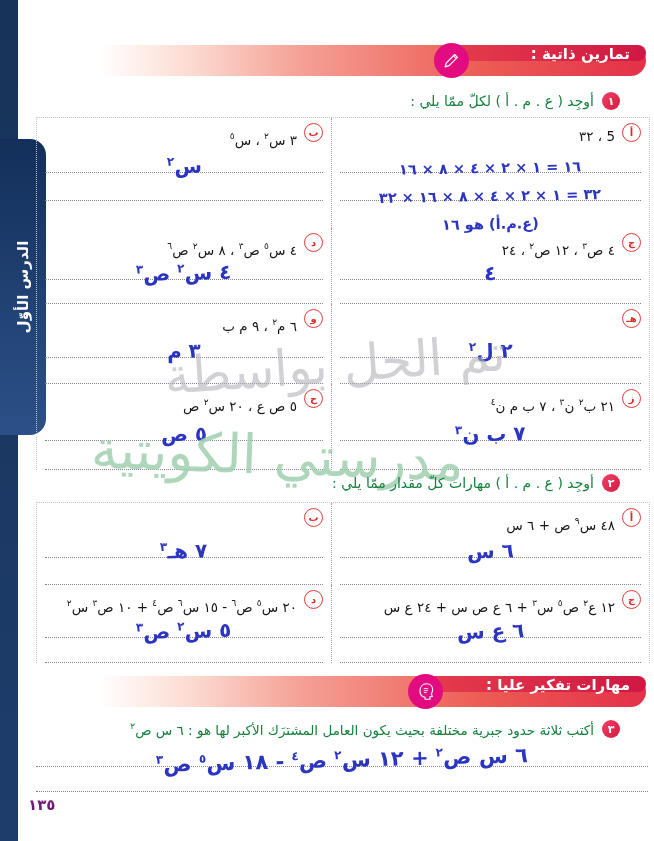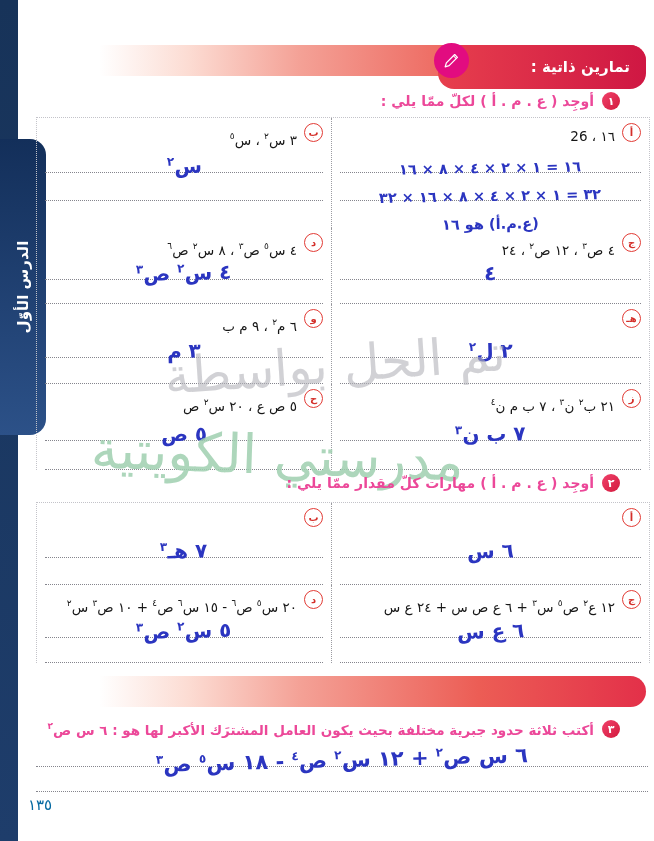--- a/index.html
+++ b/index.html
@@ -12,35 +12,35 @@
   .lesson-tab{position:absolute;left:0;top:139px;width:46px;height:296px;
               background:linear-gradient(180deg,#132f5a,#2c5188);
               border-radius:0 16px 16px 0;display:flex;align-items:center;justify-content:center;}
   .lesson-tab span{transform:rotate(-90deg);white-space:nowrap;color:#ffffff;
                    font-weight:bold;font-size:15px;letter-spacing:.5px;}
 
   
   .section-bar{position:absolute;right:8px;height:31px;border-radius:16px;}
   .bar-fade{position:absolute;inset:0;border-radius:16px;
             background:linear-gradient(to left,#e33049 0%,#ec5d55 30%,#f4a196 62%,#fcdcd3 82%,#ffffff 98%);}
-  .pill{position:absolute;right:0;top:0;height:44px;border-radius:16px;
+  .pill{position:absolute;right:0;top:0;height:16px;border-radius:16px;
         background:linear-gradient(to left,#cf1743,#e73f4d);
-        display:flex;align-items:center;justify-content:flex-start;
+        display:flex;justify-content:flex-start;
         padding:0 16px 0 48px;box-sizing:border-box;}
   .pill-text{color:#ffffff;font-weight:bold;font-size:15px;white-space:nowrap;}
   .pill-icon{position:absolute;left:-4px;top:-2px;width:35px;height:35px;border-radius:50%;
              background:#e20c80;display:flex;align-items:center;justify-content:center;}
 
   
   .prob-head{position:absolute;right:34px;display:flex;align-items:center;gap:8px;z-index:2;}
   .prob-num{width:18px;height:18px;border-radius:50%;flex:none;
             background:linear-gradient(135deg,#f0416b,#d31a3d);
             color:#fff;font-size:11px;font-weight:bold;
             display:flex;align-items:center;justify-content:center;}
-  .prob-title{font-weight:bold;font-size:14px;color:#ec4899;white-space:nowrap;}
+  .prob-title{font-weight:normal;font-size:14px;color:#15803d;white-space:nowrap;}
   .prob-title sup{font-size:9px;}
 
   
   .qgrid{position:absolute;left:36px;width:612px;display:grid;
          border:1px dotted #c3c3c9;border-bottom:none;grid-auto-flow:row;}
   .qgrid .cell:nth-child(odd){border-left:1px dotted #9b9ba1;}
   .cell{display:flex;flex-direction:column;padding:3px 8px 0 8px;box-sizing:border-box;overflow:visible;}
   .expr-row{display:flex;align-items:flex-start;gap:7px;height:24px;flex:none;}
   .letter-badge{width:17px;height:17px;border-radius:50%;border:1.4px solid #e23b35;
                 color:#d42f2a;font-size:10px;font-weight:bold;flex:none;margin-top:2px;
@@ -60,21 +60,21 @@
   
   .p3-line{position:absolute;left:36px;width:612px;border-bottom:1.3px dotted #85858d;
            display:flex;align-items:flex-end;justify-content:center;overflow:visible;}
   .p3-line .hw{font-size:21px;letter-spacing:2px;}
 
   
   .wm{position:absolute;pointer-events:none;text-align:center;white-space:nowrap;font-weight:normal;}
   .wm1{top:336px;left:100px;width:470px;font-size:50px;color:#b4b4ba;opacity:.6;transform:rotate(-4deg);letter-spacing:2px;}
   .wm2{top:424px;left:55px;width:445px;font-size:54px;color:#9fd0b0;opacity:.85;transform:rotate(2deg);letter-spacing:2px;}
 
-  .page-number{position:absolute;left:28px;top:796px;color:#0369a1;font-weight:normal;font-size:15px;}
+  .page-number{position:absolute;left:28px;top:796px;color:#701a75;font-weight:bold;font-size:15px;}
 </style>
 </head>
 <body>
 
 <div class="page">
 
   <div class="navy-strip"></div>
   <div class="lesson-tab">
     <span>الدرس الأوّل</span>
   </div>
@@ -95,21 +95,21 @@
   <div class="prob-head" style="top:92px;">
     <span class="prob-num">١</span>
     <span class="prob-title">أوجِد ( ع . م . أ ) لكلّ ممّا يلي :</span>
   </div>
 
   <div class="qgrid" style="top:117px;grid-template-columns:318px 294px;grid-template-rows:110px 76px 80px 86px;">
 
     <div class="cell">
       <div class="expr-row">
         <span class="letter-badge">أ</span>
-        <span class="expr">١٦ ، 26</span>
+        <span class="expr">5 ، ٣٢</span>
       </div>
       <div class="ans-line">
         <span class="hw work">١٦ = ١ × ٢ × ٤ × ٨ × ١٦</span>
       </div>
       <div class="ans-line">
         <span class="hw work">٣٢ = ١ × ٢ × ٤ × ٨ × ١٦ × ٣٢</span>
       </div>
       <div class="spacer">
         <span class="hw work">(ع.م.أ) هو ١٦</span>
       </div>
@@ -196,20 +196,21 @@
   <div class="prob-head" style="top:474px;">
     <span class="prob-num">٢</span>
     <span class="prob-title">أوجِد ( ع . م . أ ) مهارات كلّ مقدار ممّا يلي :</span>
   </div>
 
   <div class="qgrid" style="top:502px;grid-template-columns:318px 294px;grid-template-rows:82px 78px;">
 
     <div class="cell">
       <div class="expr-row">
         <span class="letter-badge">أ</span>
+        <span class="expr">٤٨ س<sup>٩</sup> ص + ٦ س</span>
       </div>
       <div class="ans-line">
         <span class="hw">٦ س</span>
       </div>
       <div class="ans-line"></div>
     </div>
 
     <div class="cell">
       <div class="expr-row">
         <span class="letter-badge">ب</span>
@@ -238,20 +239,29 @@
       </div>
       <div class="ans-line">
         <span class="hw">٥ س<sup>٢</sup> ص<sup>٣</sup></span>
       </div>
       <div class="ans-line"></div>
     </div>
   </div>
 
   <div class="section-bar" style="top:676px;left:88px;">
     <div class="bar-fade"></div>
+    <div class="pill" style="width:234px;">
+      <span class="pill-text">مهارات تفكير عليا :</span>
+      <span class="pill-icon">
+        <svg viewBox="0 0 24 24" width="21" height="21">
+          <path d="M13 3.2c4.3 0 7.2 2.9 7.2 6.8 0 1.7-.6 2.9-1.2 4-.3.5-.3 1-.1 1.5l.9 2.2-2.7.3v2.8h-5.6v-2.1c-3.4-.6-5.8-3.4-5.8-7.2C5.7 6.4 8.7 3.2 13 3.2z" fill="none" stroke="#ffffff" stroke-width="1.3"></path>
+          <path d="M10 8.7h5M10 11h5M10 13.3h3.4" stroke="#ffffff" stroke-width="1"></path>
+        </svg>
+      </span>
+    </div>
   </div>
 
   <div class="prob-head" style="top:720px;">
     <span class="prob-num">٣</span>
     <span class="prob-title" style="font-size:13.5px;text-align:right;">أكتب ثلاثة حدود جبرية مختلفة بحيث يكون العامل المشترَك الأكبر لها هو : ٦ س ص<sup>٢</sup></span>
   </div>
 
   <div class="p3-line" style="top:736px;height:30px;">
     <span class="hw">٦ س ص<sup>٢</sup> + ١٢ س<sup>٢</sup> ص<sup>٤</sup> - ١٨ س<sup>٥</sup> ص<sup>٣</sup></span>
   </div>

